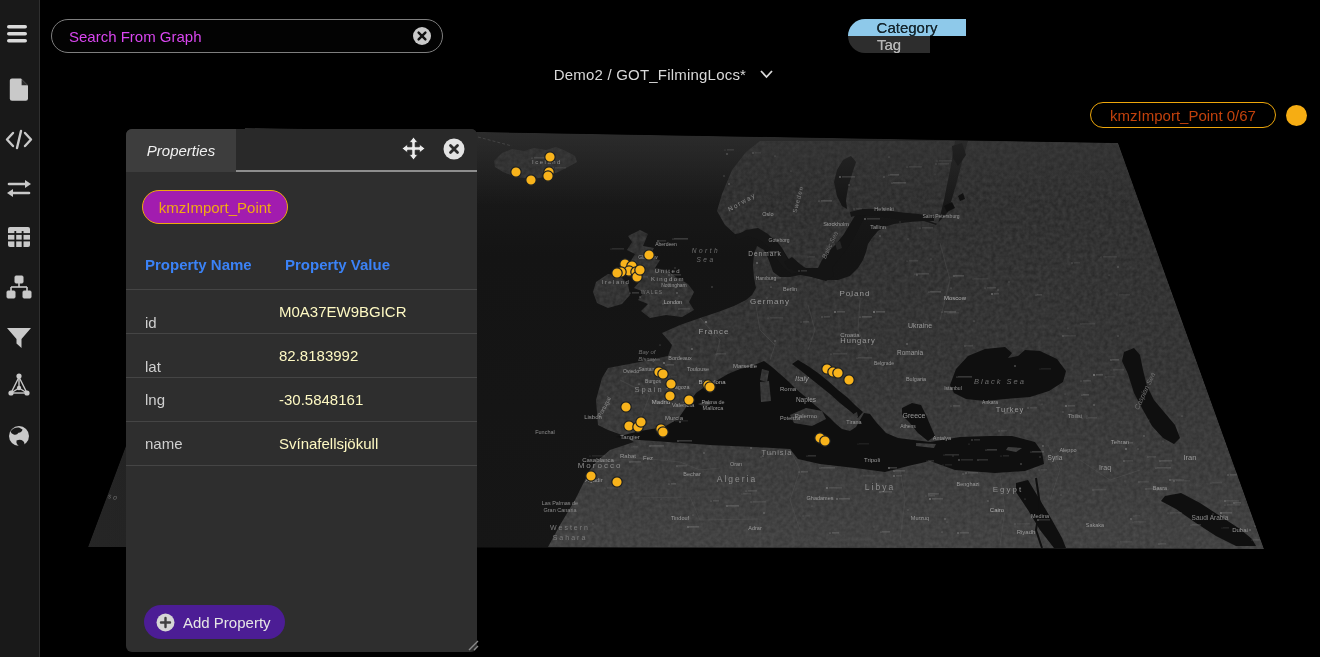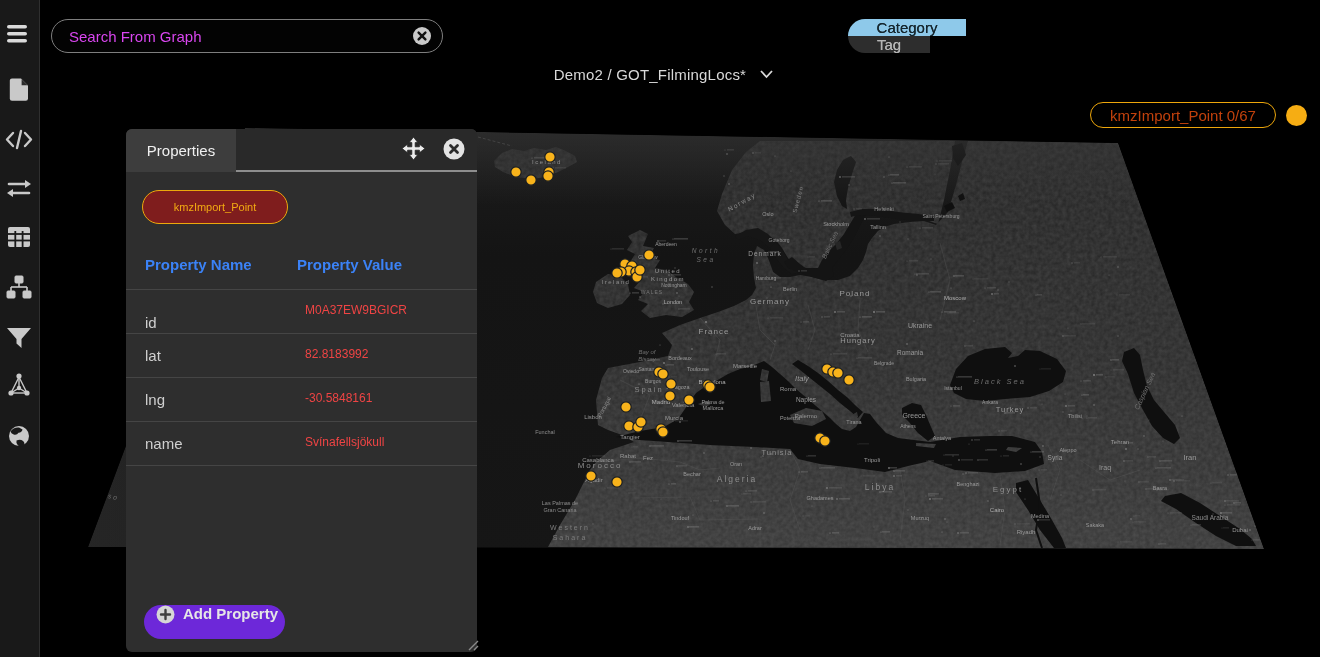--- a/index.html
+++ b/index.html
@@ -41,38 +41,38 @@
 
   
   #panel { position:absolute; left:126px; top:129px; width:351px; height:523px;
     background:#2e2e2e; border-radius:6px; z-index:30; }
   #tabbar { position:relative; height:43px; }
   #tabrest { position:absolute; left:110px; right:0; top:0; height:43px;
     background:#292929; border-top-right-radius:6px;
     border-bottom:2px solid #8e8e8e; }
   #tabprop { position:absolute; left:0; top:0; width:110px; height:43px;
     background:#3d3d3d; border-top-left-radius:6px; color:#f0f0f0; font-size:15px;
-    display:flex; align-items:center; justify-content:center; }
+    display:flex; align-items:center; justify-content:center;font-style:italic; }
   #tabneig { position:absolute; left:118px; top:0; width:90px; height:43px;
     color:#b9b9b9; font-size:15px; display:flex; align-items:center;
     justify-content:center; }
   .hicon { position:absolute; top:8px; }
   #pbody { position:relative; }
   #kpill { position:absolute; left:16px; top:18px; width:146px; height:34px;
-    border:1.5px solid #eca80c; border-radius:17px; background:#7f1d1d;
-    color:#f2ab12; font-size:11px; display:flex; align-items:center;
+    border:1.5px solid #eca80c; border-radius:17px; background:#a21caf;
+    color:#f2ab12; font-size:15px; display:flex; align-items:center;
     justify-content:center; }
   .hdr { position:absolute; top:84px; color:#3b82f6; font-size:15px;
     font-weight:bold; }
   .rowline { position:absolute; left:0; width:351px; height:1px; background:#454545; }
   .rlabel { position:absolute; left:19px; color:#cfcfcf; font-size:15px; }
-  .rvalue { position:absolute; left:179px; color:#ef4444; font-size:12px; }
+  .rvalue { position:absolute; left:153px; color:#fef9c3; font-size:15px; }
   #addbtn { position:absolute; left:18px; top:433px; width:141px; height:34px;
-    background:#6d28d9; border-radius:17px; color:#e6e6e6; font-size:15px;
-    display:flex; align-items:flex-start;font-weight:bold; }
+    background:#4c1d95; border-radius:17px; color:#e6e6e6; font-size:15px;
+    display:flex; align-items:center; }
   #addbtn svg { margin:0 8px 0 12px; }
 </style>
 </head>
 <body>
 <div id="stage">
 
   <svg id="mapsvg" width="1320" height="657" viewBox="0 0 1320 657">
 <defs>
 <clipPath id="mapclip">
           <polygon points="245,128 1118,143 1264,549 88,547"></polygon>
@@ -802,27 +802,27 @@
         </g>
       </svg>
       <svg class="hicon" style="left:317px; top:9px" width="22" height="22" viewBox="0 0 22 22">
         <circle cx="11" cy="11" r="10.5" fill="#e3e3e3"></circle>
         <path d="M7.5,7.5 L14.5,14.5 M14.5,7.5 L7.5,14.5" stroke="#2b2b2b" stroke-width="2.8" stroke-linecap="round"></path>
       </svg>
     </div>
     <div id="pbody">
       <div id="kpill">kmzImport_Point</div>
       <div class="hdr" style="left:19px">Property Name</div>
-      <div class="hdr" style="left:171px">Property Value</div>
+      <div class="hdr" style="left:159px">Property Value</div>
 
       <div class="rowline" style="top:117px"></div>
       <div class="rlabel" style="top:142px">id</div>
       <div class="rvalue" style="top:131px">M0A37EW9BGICR</div>
       <div class="rowline" style="top:161px"></div>
-      <div class="rlabel" style="top:175px">lat</div>
+      <div class="rlabel" style="top:186px">lat</div>
       <div class="rvalue" style="top:175px">82.8183992</div>
       <div class="rowline" style="top:205px"></div>
       <div class="rlabel" style="top:219px">lng</div>
       <div class="rvalue" style="top:219px">-30.5848161</div>
       <div class="rowline" style="top:249px"></div>
       <div class="rlabel" style="top:263px">name</div>
       <div class="rvalue" style="top:263px">Svínafellsjökull</div>
       <div class="rowline" style="top:293px"></div>
 
       <div id="addbtn">

